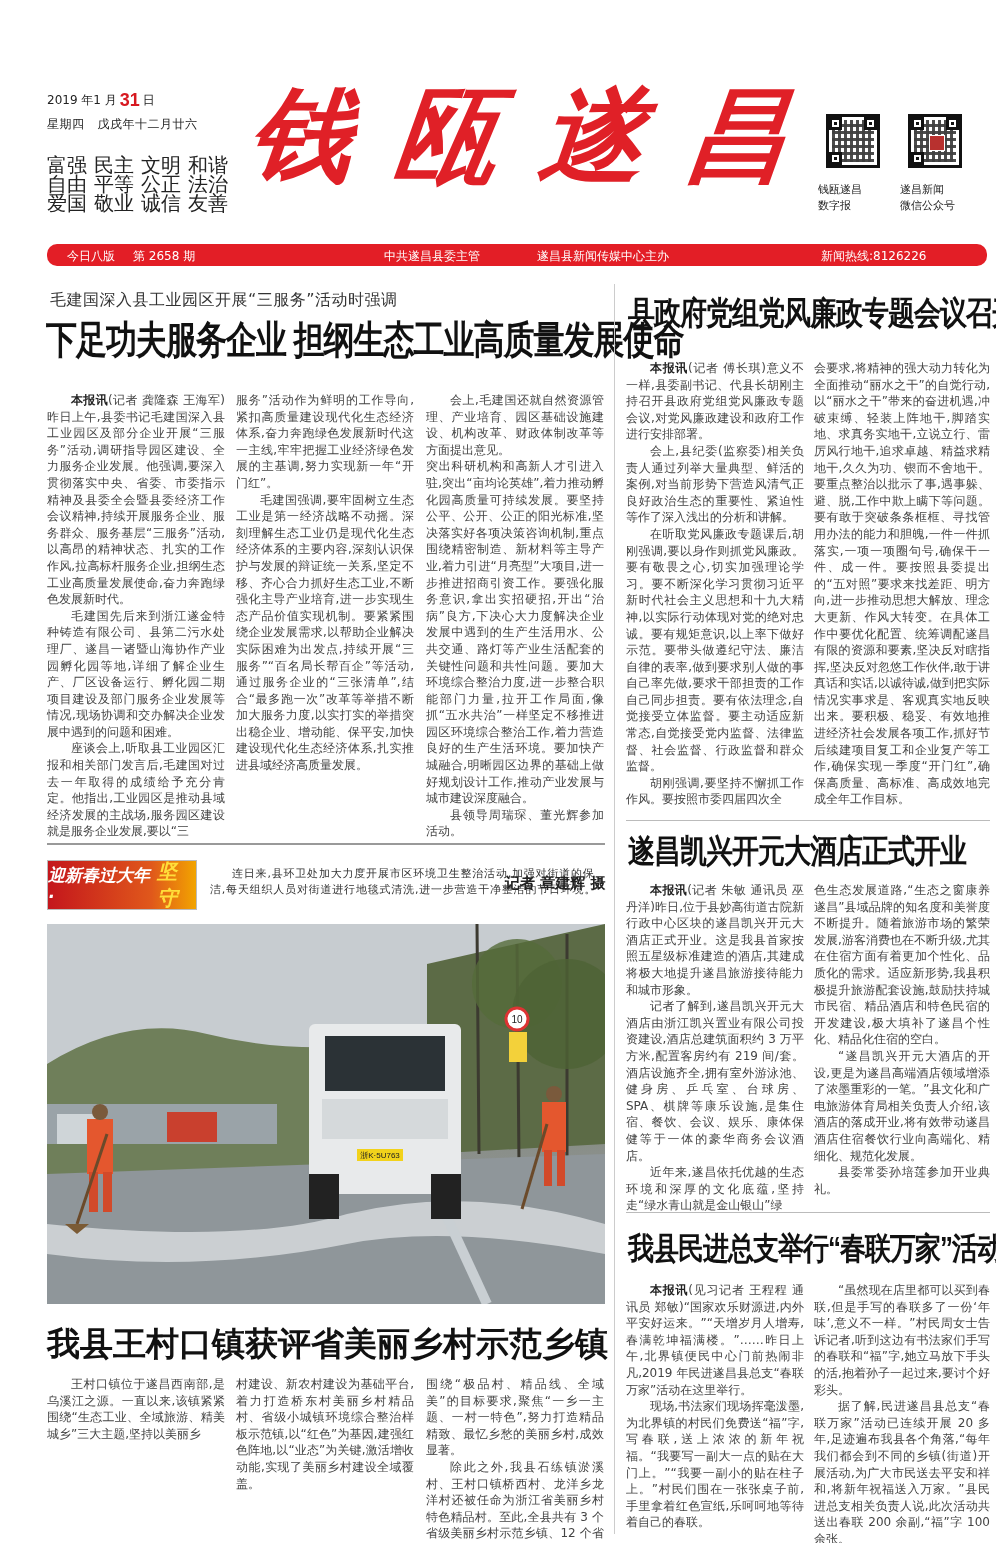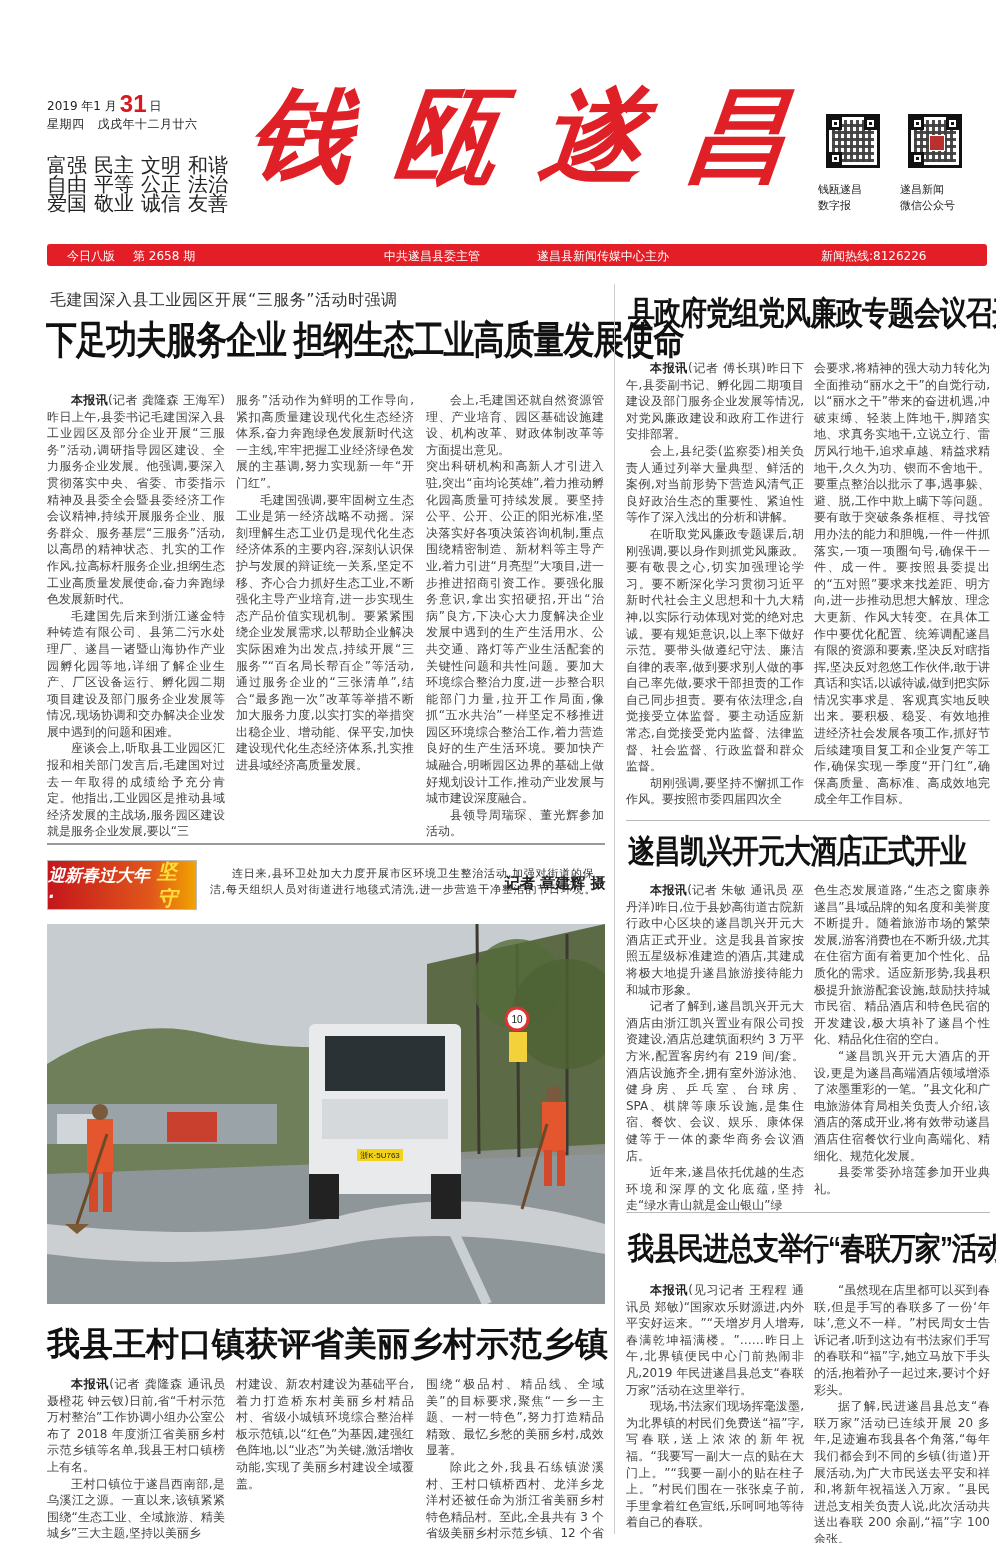--- a/index.html
+++ b/index.html
@@ -1,32 +1,32 @@
 <!DOCTYPE html>
 <html><head>
 <meta charset="utf-8">
 <style>
 *{box-sizing:border-box;margin:0;padding:0}
 html,body{width:996px;height:1543px;background:#fff;overflow:hidden}
 body{position:relative;font-family:"DejaVu Sans","Liberation Sans",sans-serif;color:#333}
 .abs{position:absolute}
 .date-line{left:47px;top:90px;font-size:12px;color:#222;white-space:nowrap}
-.date-line .day{color:#d71920;font-size:24px;font-weight:bold;margin:0 3px;vertical-align:-2px;font-family:"Liberation Sans",sans-serif}
+.date-line .day{color:#d71920;font-size:18px;font-weight:bold;margin:0 3px;vertical-align:-2px;font-family:"Liberation Sans",sans-serif}
 .lunar{left:47px;top:116px;font-size:12px;color:#222;white-space:nowrap;letter-spacing:.5px}
 .values{left:47px;top:156px;font-size:20px;line-height:19px;color:#222}
 .values div span{margin-right:7px}
 .masthead{left:250px;top:70px;width:540px;height:130px;display:flex;justify-content:space-between;align-items:center}
 .masthead span{font-family:"DejaVu Serif",serif;font-size:104px;color:#e02027;font-style:italic;font-weight:bold;line-height:1;transform:skewX(-6deg)}
 .qr{width:54px;height:54px;background:#fff;border:3px solid #111;position:absolute;overflow:hidden}
 .qr::before{content:"";position:absolute;inset:3px;background:repeating-linear-gradient(90deg,#111 0 3px,#fff 3px 6px),repeating-linear-gradient(0deg,#111 0 3px,#fff 3px 7px);background-blend-mode:multiply;opacity:.75}
 .qr .f{position:absolute;width:13px;height:13px;border:3px solid #111;background:#fff}
 .qr .f::after{content:"";position:absolute;inset:2px;background:#111}
 .qr .seal{position:absolute;left:18px;top:18px;width:16px;height:16px;background:#b8312f;border:1px solid #fff}
 .qr-cap{font-size:11px;color:#222;text-align:left;width:70px;line-height:16px}
-.banner{left:47px;top:244px;width:940px;height:22px;background:#e31e26;border-radius:3px;color:#fff;font-size:12px}
+.banner{left:47px;top:244px;width:940px;height:22px;background:#e31e26;border-radius:10px;color:#fff;font-size:12px}
 .banner span{position:absolute;top:4px;white-space:nowrap}
 .subhead{left:50px;top:290px;font-size:16px;color:#333;letter-spacing:.5px;white-space:nowrap}
 .headline{font-weight:bold;color:#111;white-space:nowrap;letter-spacing:-1px}
 .h-main{left:46px;top:314px;font-size:31px;transform:scaleY(1.25);transform-origin:left top;font-family:"Liberation Sans",sans-serif}
 .col{position:absolute;font-size:12px;line-height:16.6px;color:#444;text-align:justify}
 .col p{text-indent:2em}
 .col b{color:#222}
 .rule{position:absolute;height:2px;background:#999}
 .vrule{position:absolute;width:1px;background:#ccc}
 .h-right{font-size:27px;font-family:"Liberation Sans",sans-serif;transform:scaleY(1.2);transform-origin:left top}
@@ -146,36 +146,35 @@
     <rect x="495" y="178" width="24" height="50" fill="#e4572e"></rect>
     <circle cx="507" cy="170" r="8" fill="#7a5a3c"></circle>
     <rect x="497" y="226" width="8" height="36" fill="#d24a2a"></rect>
     <rect x="510" y="226" width="8" height="36" fill="#d24a2a"></rect>
     <path d="M500 200 L475 285" stroke="#6b4a2a" stroke-width="3"></path>
   </svg>
 </div>
 
 <div class="abs headline" style="left:47px;top:1322px;font-size:33px;font-family:'Liberation Sans',sans-serif;letter-spacing:0">我县王村口镇获评省美丽乡村示范乡镇</div>
 <div class="col" style="left:47px;top:1376px;width:178px;height:160px">
-  <p><b>本报讯</b><span>(记者 龚隆森 通讯员 聂橙花 钟云钗)</span><span>日前,省“千村示范万村整治”工作协调小组办公室公布了 2018 年度浙江省美丽乡村示范乡镇等名单,我县王村口镇榜上有名。</span></p>
   <p>王村口镇位于遂昌西南部,是乌溪江之源。一直以来,该镇紧紧围绕“生态工业、全域旅游、精美城乡”三大主题,坚持以美丽乡</p>
 </div>
 <div class="col" style="left:236px;top:1376px;width:178px;height:160px">
   <p style="text-indent:0">村建设、新农村建设为基础平台,着力打造桥东村美丽乡村精品村、省级小城镇环境综合整治样板示范镇,以“红色”为基因,建强红色阵地,以“业态”为关键,激活增收动能,实现了美丽乡村建设全域覆盖。</p>
 </div>
 <div class="col" style="left:426px;top:1376px;width:178px;height:160px">
   <p style="text-indent:0">围绕“极品村、精品线、全域美”的目标要求,聚焦“一乡一主题、一村一特色”,努力打造精品精致、最忆乡愁的美丽乡村,成效显著。</p>
   <p>除此之外,我县石练镇淤溪村、王村口镇桥西村、龙洋乡龙洋村还被任命为浙江省美丽乡村特色精品村。至此,全县共有 3 个省级美丽乡村示范乡镇、12 个省级美丽乡村特色精品村。</p>
 </div>
 
 <div class="vrule" style="left:614px;top:284px;height:1250px"></div>
 
 <div class="abs headline h-right" style="left:628px;top:292px">县政府党组党风廉政专题会议召开</div>
 <div class="col" style="left:626px;top:360px;width:178px;height:460px">
-  <p><b>本报讯</b><span>(记者 傅长琪)</span><span>昨日下午,县委副书记、孵化园二期项目建设及部门服务企业发展等情况,对党风廉政建设和政府工作进行安排部署。</span></p>
+  <p><b>本报讯</b><span>(记者 傅长琪)</span><span>意义不一样,县委副书记、代县长胡刚主持召开县政府党组党风廉政专题会议,对党风廉政建设和政府工作进行安排部署。</span></p>
   <p>会上,县纪委(监察委)相关负责人通过列举大量典型、鲜活的案例,对当前形势下营造风清气正良好政治生态的重要性、紧迫性等作了深入浅出的分析和讲解。</p>
   <p>在听取党风廉政专题课后,胡刚强调,要以身作则抓党风廉政。要有敬畏之心,切实加强理论学习。要不断深化学习贯彻习近平新时代社会主义思想和十九大精神,以实际行动体现对党的绝对忠诚。要有规矩意识,以上率下做好示范。要带头做遵纪守法、廉洁自律的表率,做到要求别人做的事自己率先做,要求干部担责的工作自己同步担责。要有依法理念,自觉接受立体监督。要主动适应新常态,自觉接受党内监督、法律监督、社会监督、行政监督和群众监督。</p>
   <p>胡刚强调,要坚持不懈抓工作作风。要按照市委四届四次全</p>
 </div>
 <div class="col" style="left:814px;top:360px;width:176px;height:460px">
   <p style="text-indent:0">会要求,将精神的强大动力转化为全面推动“丽水之干”的自觉行动,以“丽水之干”带来的奋进机遇,冲破束缚、轻装上阵地干,脚踏实地、求真务实地干,立说立行、雷厉风行地干,追求卓越、精益求精地干,久久为功、锲而不舍地干。要重点整治以批示了事,遇事躲、避、脱,工作中欺上瞒下等问题。要有敢于突破条条框框、寻找管用办法的能力和胆魄,一件一件抓落实,一项一项圈句号,确保干一件、成一件。要按照县委提出的“五对照”要求来找差距、明方向,进一步推动思想大解放、理念大更新、作风大转变。在具体工作中要优化配置、统筹调配遂昌有限的资源和要素,坚决反对瞎指挥,坚决反对忽悠工作伙伴,敢于讲真话和实话,以诚待诚,做到把实际情况实事求是、客观真实地反映出来。要积极、稳妥、有效地推进经济社会发展各项工作,抓好节后续建项目复工和企业复产等工作,确保实现一季度“开门红”,确保高质量、高标准、高成效地完成全年工作目标。</p>
 </div>
 
 <div class="rule" style="left:626px;top:820px;width:364px;height:1px;background:#bbb"></div>
 

